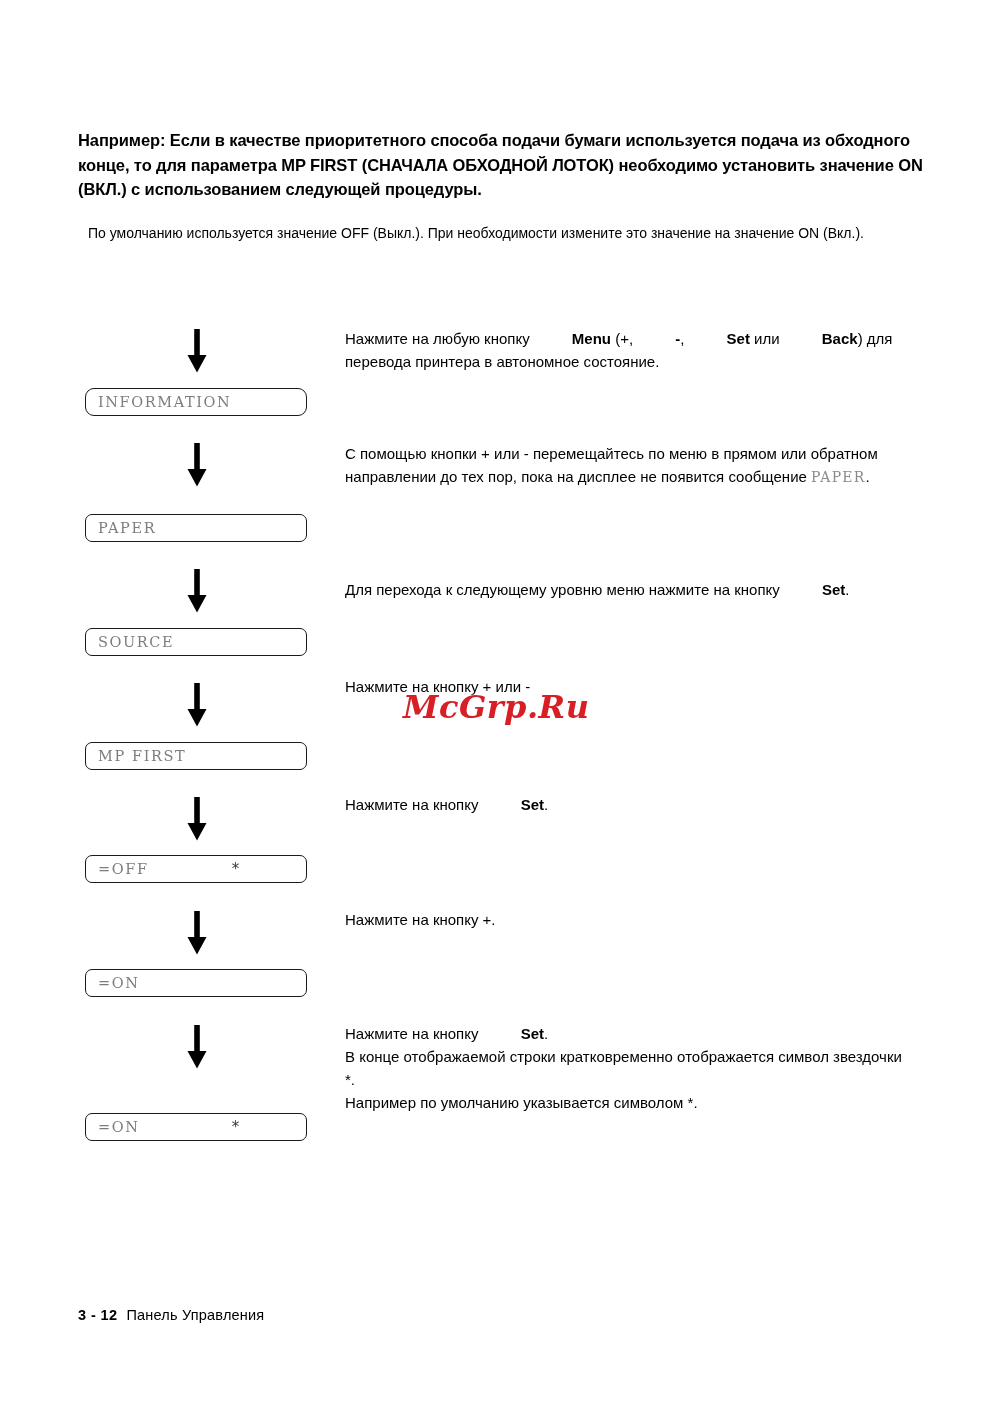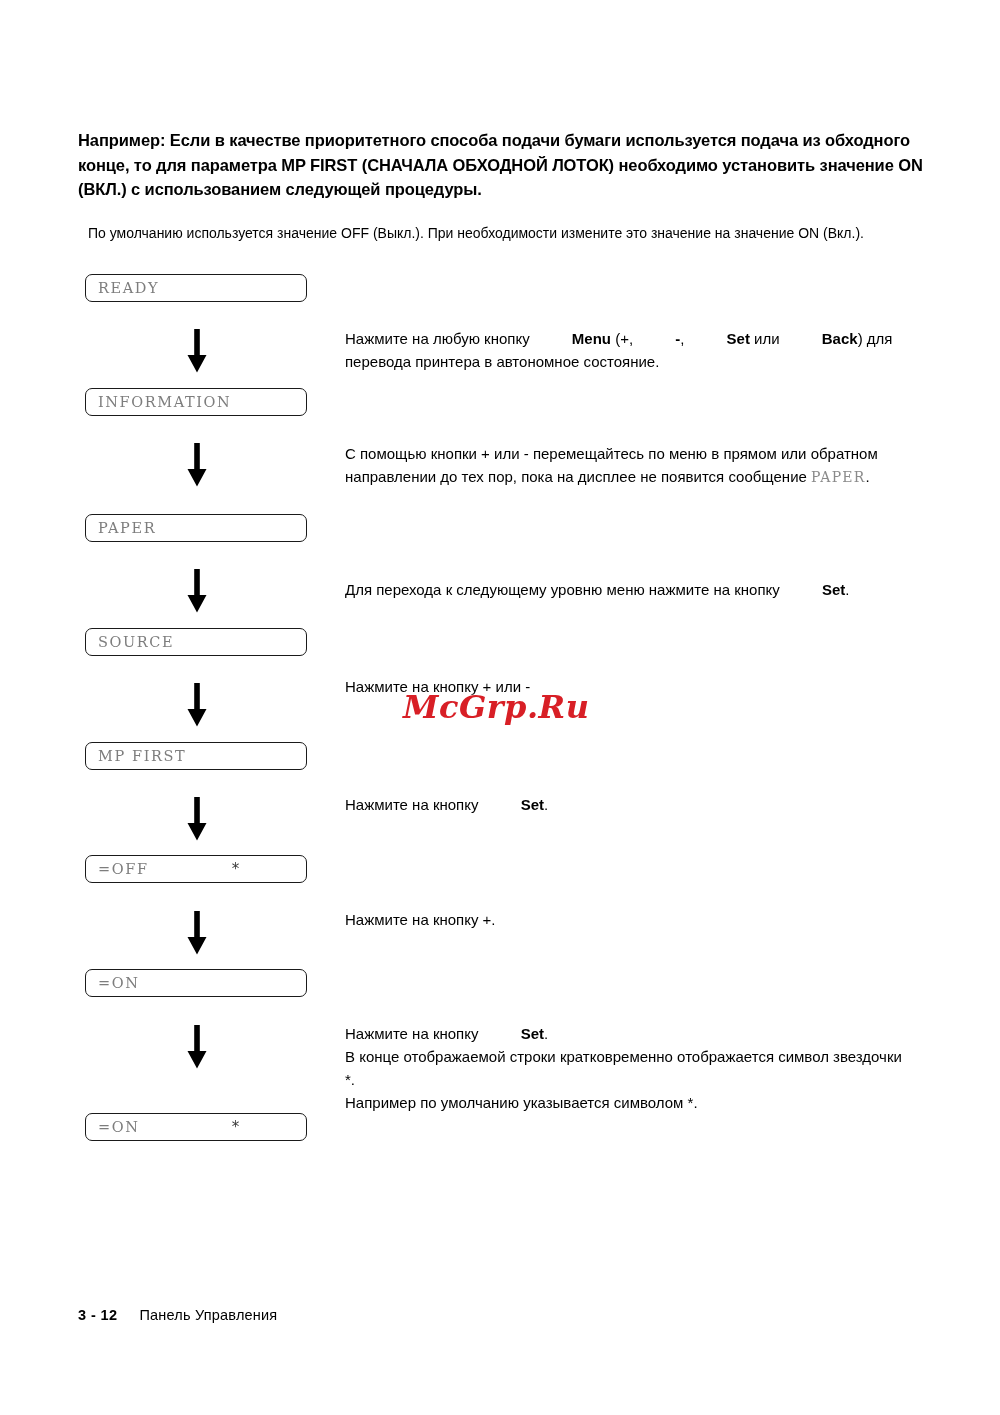--- a/index.html
+++ b/index.html
@@ -121,43 +121,39 @@
   
   .footer {
     position: absolute;
     left: 78px;
     top: 1307px;
     font-size: 14.5px;
     color: #000;
     white-space: nowrap;
   }
   .footer .pg { font-weight: bold; letter-spacing: 0.4px; }
-  .footer .sect { margin-left: 22px; letter-spacing: 0.2px; }
+  .footer .sect { margin-left: 9px; letter-spacing: 0.2px; }
 </style>
 </head>
 <body>
 
 <div id="page">
 
   <div class="heading">Например: Если в качестве приоритетного способа подачи бумаги используется подача из обходного конце, то для параметра MP FIRST (СНАЧАЛА ОБХОДНОЙ ЛОТОК) необходимо установить значение ON (ВКЛ.) с использованием следующей процедуры.</div>
 
   <div class="intro">По умолчанию используется значение OFF (Выкл.). При необходимости измените это значение на значение ON (Вкл.).</div>
 
-  <div class="lcd" style="top:274px;">
-    <span class="lcdtxt">READY</span>
-    <span class="lcdstar"></span>
-  </div>
 
   <div class="arrow" style="top:329px;">
     <svg width="22" height="44" viewBox="0 0 22 44">
       <path d="M8.2 0 H13.8 V26 H20.5 L11 43.5 L1.5 26 H8.2 Z" fill="#000000"></path>
     </svg>
   </div>
 
-  <div class="lcd" style="top:388px;">
+  <div class="lcd" style="top:388px;border-radius:9px;">
     <span class="lcdtxt">INFORMATION</span>
     <span class="lcdstar"></span>
   </div>
 
   <div class="arrow" style="top:443px;">
     <svg width="22" height="44" viewBox="0 0 22 44">
       <path d="M8.2 0 H13.8 V26 H20.5 L11 43.5 L1.5 26 H8.2 Z" fill="#000000"></path>
     </svg>
   </div>
 

